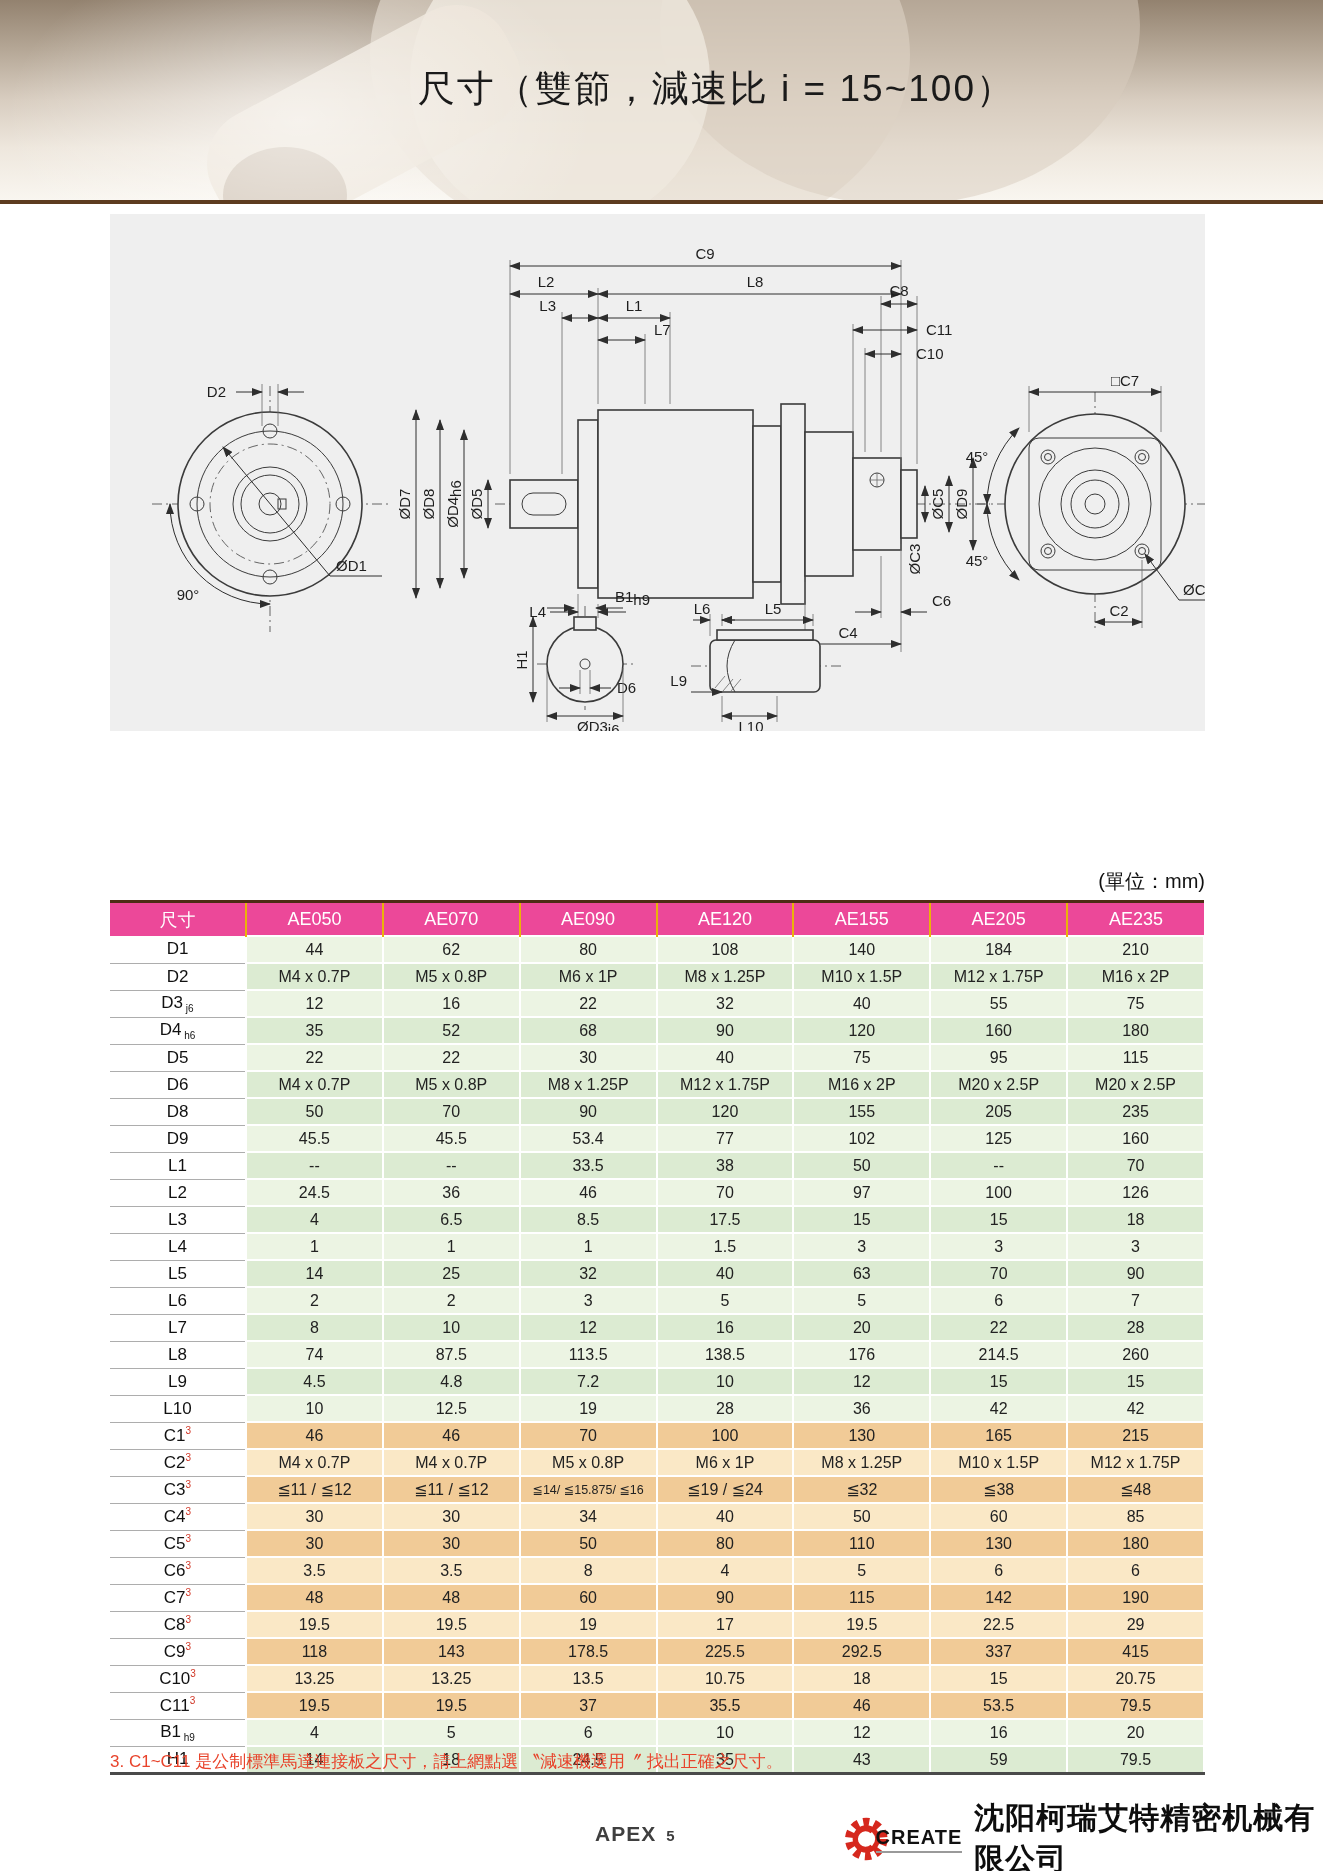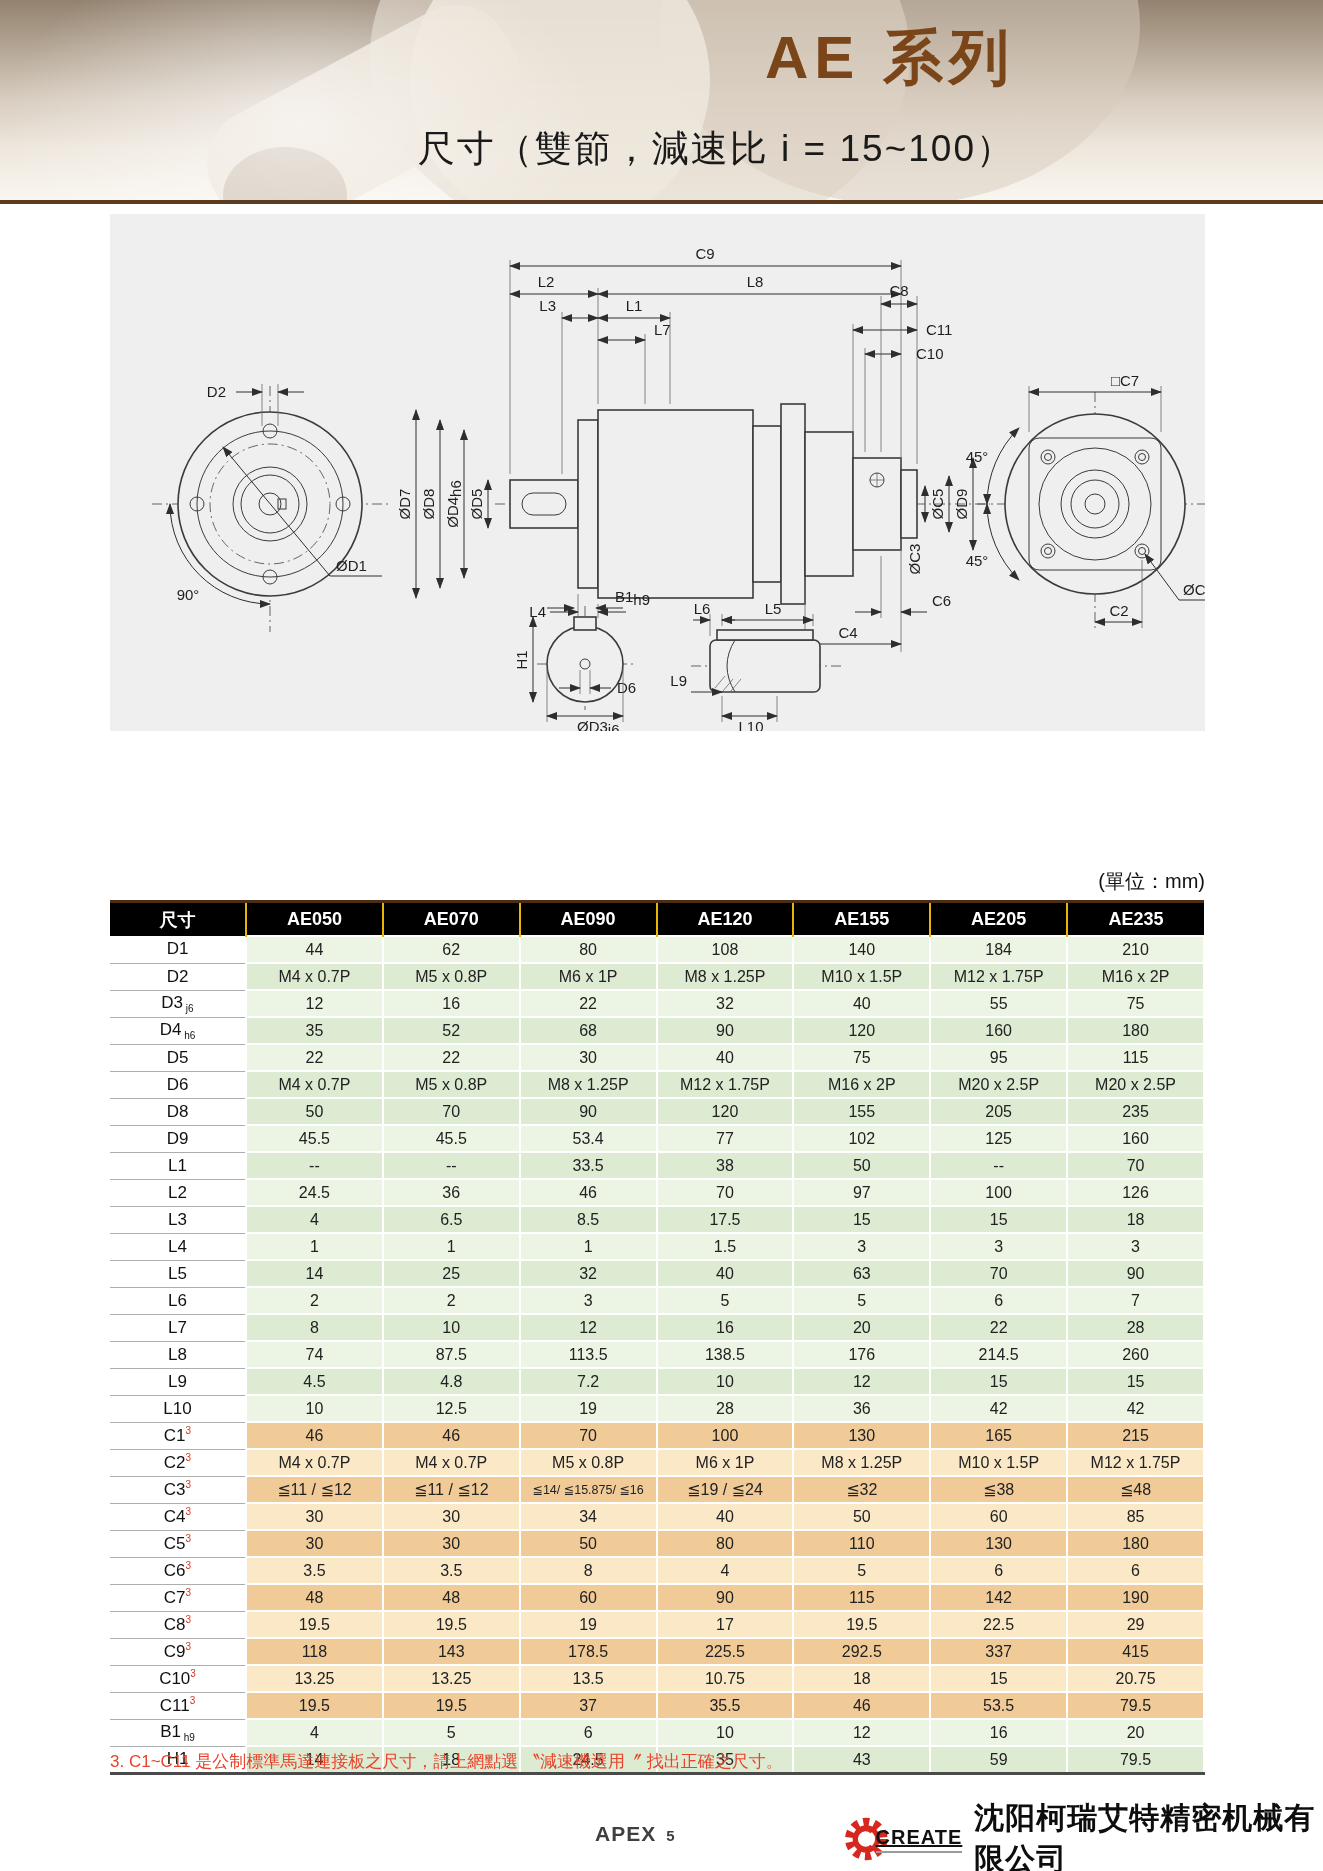--- a/index.html
+++ b/index.html
@@ -22,61 +22,60 @@
   .outline{fill:#efefef;stroke:#3b3b3b;stroke-width:1.6;}
   .thin{fill:none;stroke:#3b3b3b;stroke-width:1;}
   .dashc{fill:none;stroke:#555;stroke-width:.9;stroke-dasharray:10 4 2 4;}
   .dim{stroke:#2e2e2e;stroke-width:1;fill:none;}
   .ext{stroke:#6a6a6a;stroke-width:.8;}
 
   
   .unit-note{position:absolute;left:110px;top:868px;width:1095px;text-align:right;font-size:20px;color:#111;}
   .dim-table{position:absolute;left:110px;top:900px;width:1095px;border-collapse:collapse;table-layout:fixed;
     border-top:3px solid #4d2c14;border-bottom:3px solid #4a4a4a;}
-  .dim-table thead th{background:#000000;color:#fff;font-size:18px;font-weight:bold;height:32px;padding:0;}
+  .dim-table thead th{background:#ec4899;color:#fff;font-size:18px;font-weight:normal;height:32px;padding:0;}
   .dim-table thead th + th{border-left:2px solid #eab308;}
   .dim-table thead th:first-child{width:135px;}
   .dim-table tbody th{background:#fff;font-weight:normal;font-size:17px;color:#111;height:25px;
     border-bottom:1px solid #adadad;padding:0;}
   .dim-table tbody td{font-size:16px;color:#222;text-align:center;height:25px;padding:0;
     border:2px solid #ffffff;white-space:nowrap;}
   .dim-table td.small{font-size:12.5px;}
   td.gl{background:#ecf4e3;} td.gd{background:#dcebd2;}
   td.ol{background:#fae8c6;} td.od{background:#f1cb97;}
   sup.sup3{color:#d03525;font-size:10px;}
   sub.subt{font-size:10px;}
 
   
   .footnote{position:absolute;left:110px;top:1750px;font-size:17px;color:#e8432b;}
   .footer-center{position:absolute;left:595px;top:1822px;font-size:21px;font-weight:bold;color:#3f3f3f;letter-spacing:1px;}
   .footer-center .pageno{font-size:15px;font-weight:bold;margin-left:10px;}
   .brand-block{position:absolute;left:843px;top:1798px;display:flex;align-items:center;}
   .brand-name{font-size:20px;font-weight:bold;color:#111;letter-spacing:1px;border-bottom:2px solid #9a9a9a;
-    margin-left:-14px;padding-bottom:2px;text-decoration:underline;}
+    margin-left:-14px;padding-bottom:2px;}
   .company-name{font-size:30px;font-weight:bold;color:#0d0d0d;margin-left:12px;letter-spacing:1px;}
 </style>
 </head>
 <body>
 
 <div class="page">
 
   <div class="header-band">
     <svg width="1323" height="200" viewBox="0 0 1323 200">
       <ellipse cx="640" cy="55" rx="270" ry="200" fill="#e3d9cc" opacity="0.6"></ellipse>
       <ellipse cx="900" cy="25" rx="240" ry="180" fill="#d8ccbd" opacity="0.5"></ellipse>
       <ellipse cx="560" cy="80" rx="150" ry="150" fill="#efe8de" opacity="0.8"></ellipse>
       <rect x="210" y="90" width="330" height="130" rx="55" fill="#ece4d8" opacity="0.85" transform="rotate(-28 300 160)"></rect>
       <ellipse cx="285" cy="195" rx="62" ry="48" fill="#cdc1b1" opacity="0.8"></ellipse>
       <ellipse cx="295" cy="200" rx="34" ry="26" fill="#b5a globale794" opacity="0"></ellipse>
     </svg>
     <div class="shine"></div>
   </div>
   <div class="header-rule"></div>
   <div class="header-text">
-    <div class="series-title">AE 系列</div>
     <div class="page-subtitle">尺寸（雙節，減速比 i = 15~100）</div>
   </div>
 
   <div class="drawing-panel">
     <svg width="1095" height="517" viewBox="0 0 1095 517">
       <defs>
         <marker id="arr" markerWidth="11" markerHeight="8" refX="10" refY="4" orient="auto-start-reverse">
           <path d="M0,0 L11,4 L0,8 z" fill="#2e2e2e"></path>
         </marker>
       </defs>

